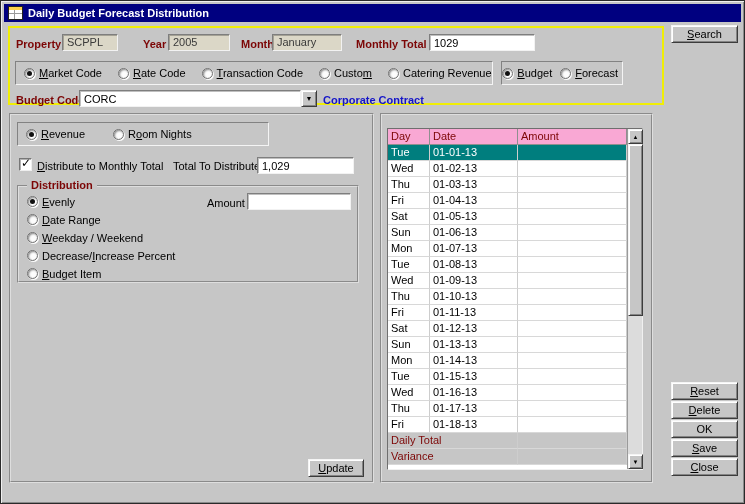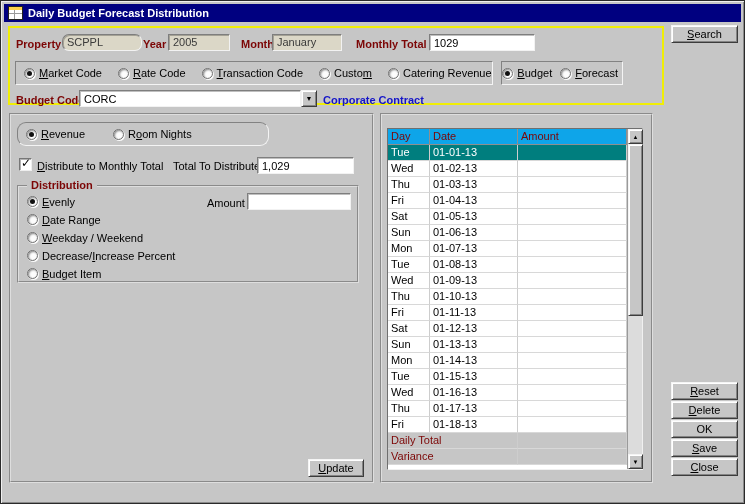--- a/index.html
+++ b/index.html
@@ -26,21 +26,21 @@
   .radio{display:inline-flex;align-items:center;gap:4px;white-space:nowrap;height:13px}
   .rb{width:11px;height:11px;border-radius:50%;background:#fdfdfd;border:1px solid #707070;box-shadow:inset 1px 1px 2px rgba(0,0,0,.45),1px 1px 0 rgba(255,255,255,.9);position:relative;flex:0 0 auto;box-sizing:border-box}
   .rb.on::after{content:"";position:absolute;left:2px;top:2px;width:5px;height:5px;background:#101010;border-radius:50%}
   .cb{position:absolute;width:13px;height:13px;background:#fff;border:1px solid;border-color:#777 #eee #eee #777;box-shadow:inset 1px 1px 0 rgba(0,0,0,.3);box-sizing:border-box}
   .cbmark{position:absolute;left:1px;top:-3px;font-weight:bold;font-size:12px}
   .combobtn{position:absolute;width:16px;height:17px;background:#c6c6c6;border:1px solid;border-color:#f4f4f4 #3c3c3c #3c3c3c #f4f4f4;box-shadow:inset 1px 1px 0 #fff,inset -1px -1px 0 #848484;display:flex;align-items:center;justify-content:center;box-sizing:border-box}
   .arrow{font-size:7px;line-height:1}
   .vradios{position:absolute;display:flex;flex-direction:column;gap:5px}
   .table{position:absolute;left:386px;top:127px;width:256px;height:342px;background:#fff;border:1px solid;border-color:#6f6f6f #f0f0f0 #f0f0f0 #6f6f6f;box-sizing:border-box}
   .tgrid{position:absolute;left:0;top:0;right:15px;bottom:0;overflow:hidden}
-  .thead{display:flex;height:16px;background:#0ea5e9;color:#7c0606}
+  .thead{display:flex;height:16px;background:#f9a8d4;color:#7c0606}
   .thead .tcell{border-right:1px solid #8f8f8f;border-bottom:1px solid #8f8f8f}
   .trow{display:flex;height:16px}
   .tcell{padding:1px 3px 0;border-right:1px solid #cdcdcd;border-bottom:1px solid #d8d8d8;white-space:nowrap;overflow:hidden;box-sizing:border-box;line-height:13px}
   .tcell.day{width:42px;flex:0 0 auto}
   .tcell.date{width:88px;flex:0 0 auto}
   .tcell.amount{flex:1 1 auto}
   .tcell.flabel{width:130px;flex:0 0 auto}
   .trow.sel{background:#007e7e;color:#fff}
   .trow.foot{background:#c6c6c6;color:#7c0606}
   .sbar{position:absolute;top:0;right:0;bottom:0;width:15px;background:#dcdcdc;border-left:1px solid #9a9a9a;box-sizing:border-box}
@@ -57,21 +57,21 @@
   <div class="titlebar">
     <span class="titleicon"></span>
     <span class="titletext">Daily Budget Forecast Distribution</span>
   </div>
 
   <button class="btn" style="left:670px;top:24px;"><u>S</u>earch</button>
 
   <div class="yellowbox"></div>
 
   <span class="mlabel" style="left:15px;top:37px;">Property</span>
-  <div class="field dis" style="left:61px;top:33px;width:80px;border-radius:7px;">SCPPL</div>
+  <div class="field dis" style="left:61px;top:33px;width:56px;">SCPPL</div>
 
   <span class="mlabel" style="left:142px;top:37px;">Year</span>
   <div class="field dis" style="left:167px;top:33px;width:62px;">2005</div>
 
   <span class="mlabel" style="left:240px;top:37px;text-align:center;">Month</span>
   <div class="field dis" style="left:271px;top:33px;width:70px;">January</div>
 
   <span class="mlabel" style="left:355px;top:37px;">Monthly Total</span>
   <input class="field right" style="left: 428px; top: 33px; width: 106px;" value="1029">
 
@@ -110,21 +110,21 @@
 
   <span class="mlabel" style="left:15px;top:93px;">Budget Code</span>
   <input class="field" style="left: 78px; top: 89px; width: 222px;" value="CORC">
   <span class="combobtn" style="left:300px;top:89px;">
     <span class="arrow">▼</span>
   </span>
   <span class="link" style="left:322px;top:93px;font-weight:bold;">Corporate Contract</span>
 
   <div class="groove" style="left:8px;top:112px;width:365px;height:370px;"></div>
 
-  <div class="inset" style="left:16px;top:121px;width:252px;height:24px;padding:0 8px;gap:28px;border-radius:9px;">
+  <div class="inset" style="left:16px;top:121px;width:252px;height:24px;padding:0 8px;gap:28px;">
       <span class="radio">
         <span class="rb on"></span>
         <span><u>R</u>evenue</span>
       </span>
       <span class="radio">
         <span class="rb"></span>
         <span>R<u>o</u>om Nights</span>
       </span>
     </div>
 

